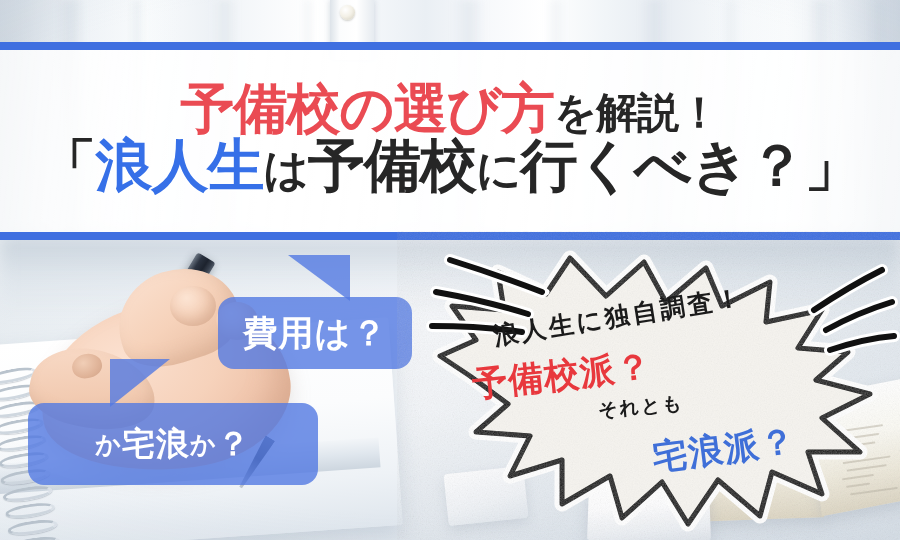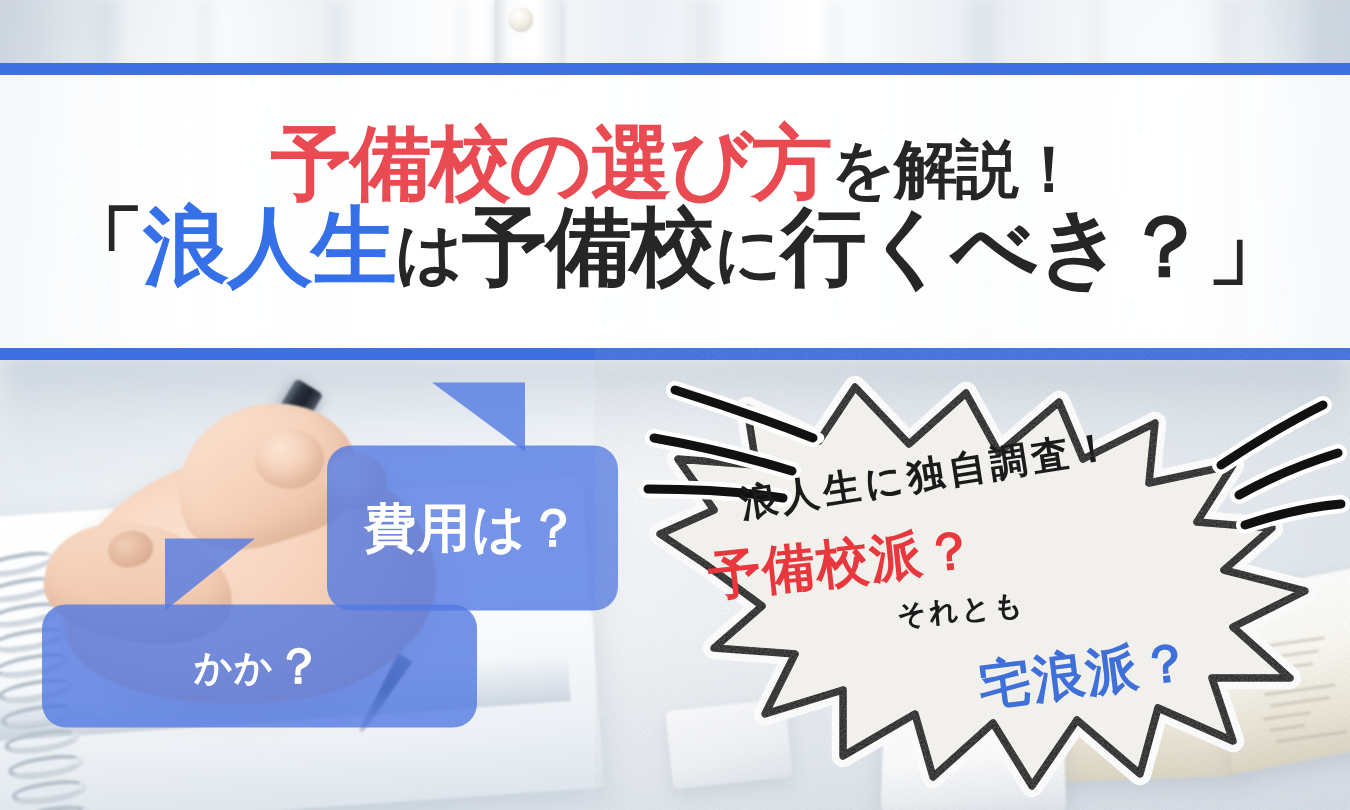--- a/index.html
+++ b/index.html
@@ -211,21 +211,21 @@
     position:absolute;
     background:rgba(82,121,226,.80);
     border-radius:16px;
     color:#ffffff;
     font-family:"DejaVu Sans","Liberation Sans",sans-serif;
     font-weight:bold;
     display:flex; align-items:center; justify-content:center;
     letter-spacing:1px;
   }
   .bubble .sm2 { font-size:0.76em; }
-  .bubble-cost { left:218px; top:297px; width:194px; height:110px; font-size:35px; }
+  .bubble-cost { left:218px; top:297px; width:194px; height:72px; font-size:35px; }
   .bubble-cost .tail {
     position:absolute; left:56px; top:-42px; width:0; height:0;
     border-left:14px solid transparent;
     border-right:62px solid rgba(82,121,226,.80);
     border-bottom:46px solid transparent;
   }
   .bubble-juku { left:28px; top:403px; width:290px; height:82px; font-size:33px; }
   .bubble-juku .tail {
     position:absolute; left:82px; top:-44px; width:0; height:0;
     border-left:60px solid rgba(82,121,226,.80);
@@ -350,20 +350,21 @@
   </div>
 
   <div class="bubble bubble-cost">
     <div class="tail"></div>
     <span>費用は？</span>
   </div>
 
   <div class="bubble bubble-juku">
     <div class="tail"></div>
       <span class="sm2">か</span>
+      <span>宅浪</span>
       <span class="sm2">か</span>
       <span>？</span>
   </div>
 
   <div class="burst">
     <svg viewBox="0 0 470 292">
       <defs>
         <filter id="paper">
           <feTurbulence type="fractalNoise" baseFrequency="0.85" numOctaves="4" result="n"></feTurbulence>
           <feColorMatrix in="n" type="saturate" values="0"></feColorMatrix>

